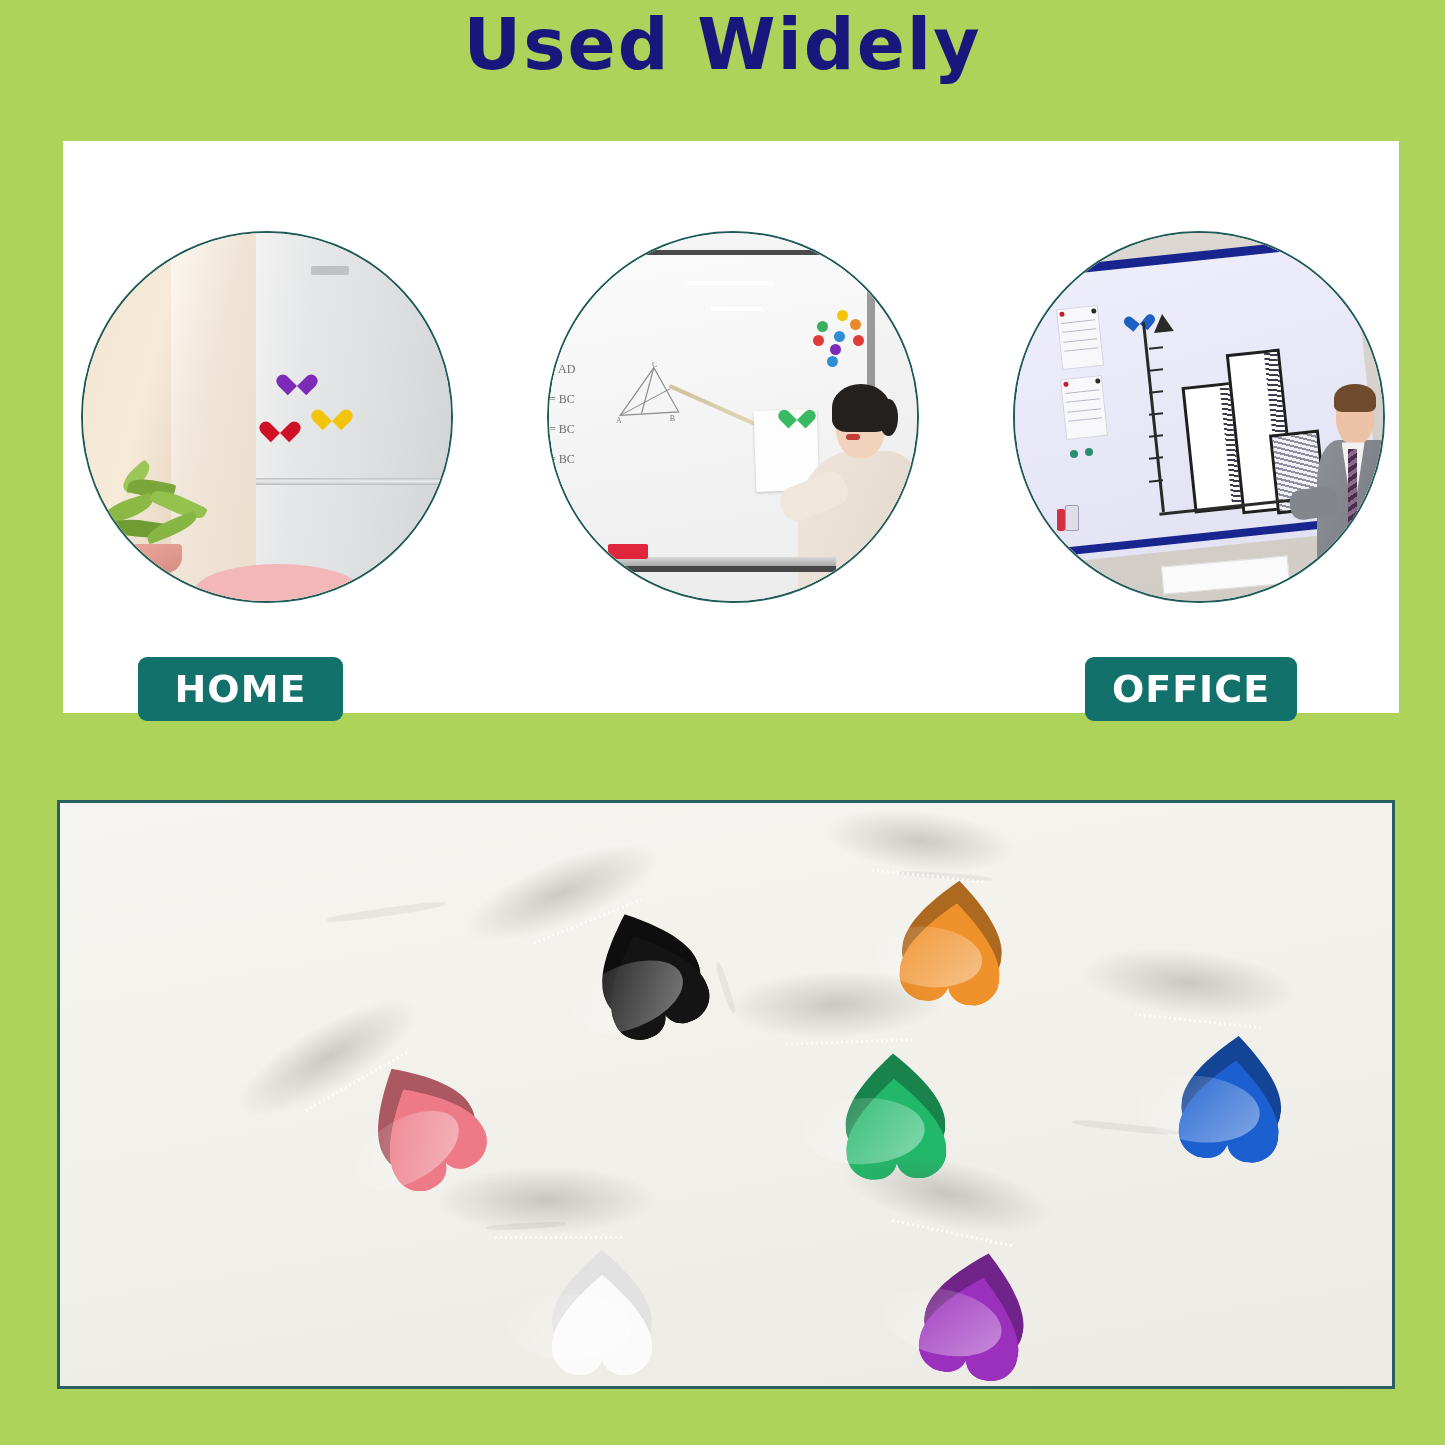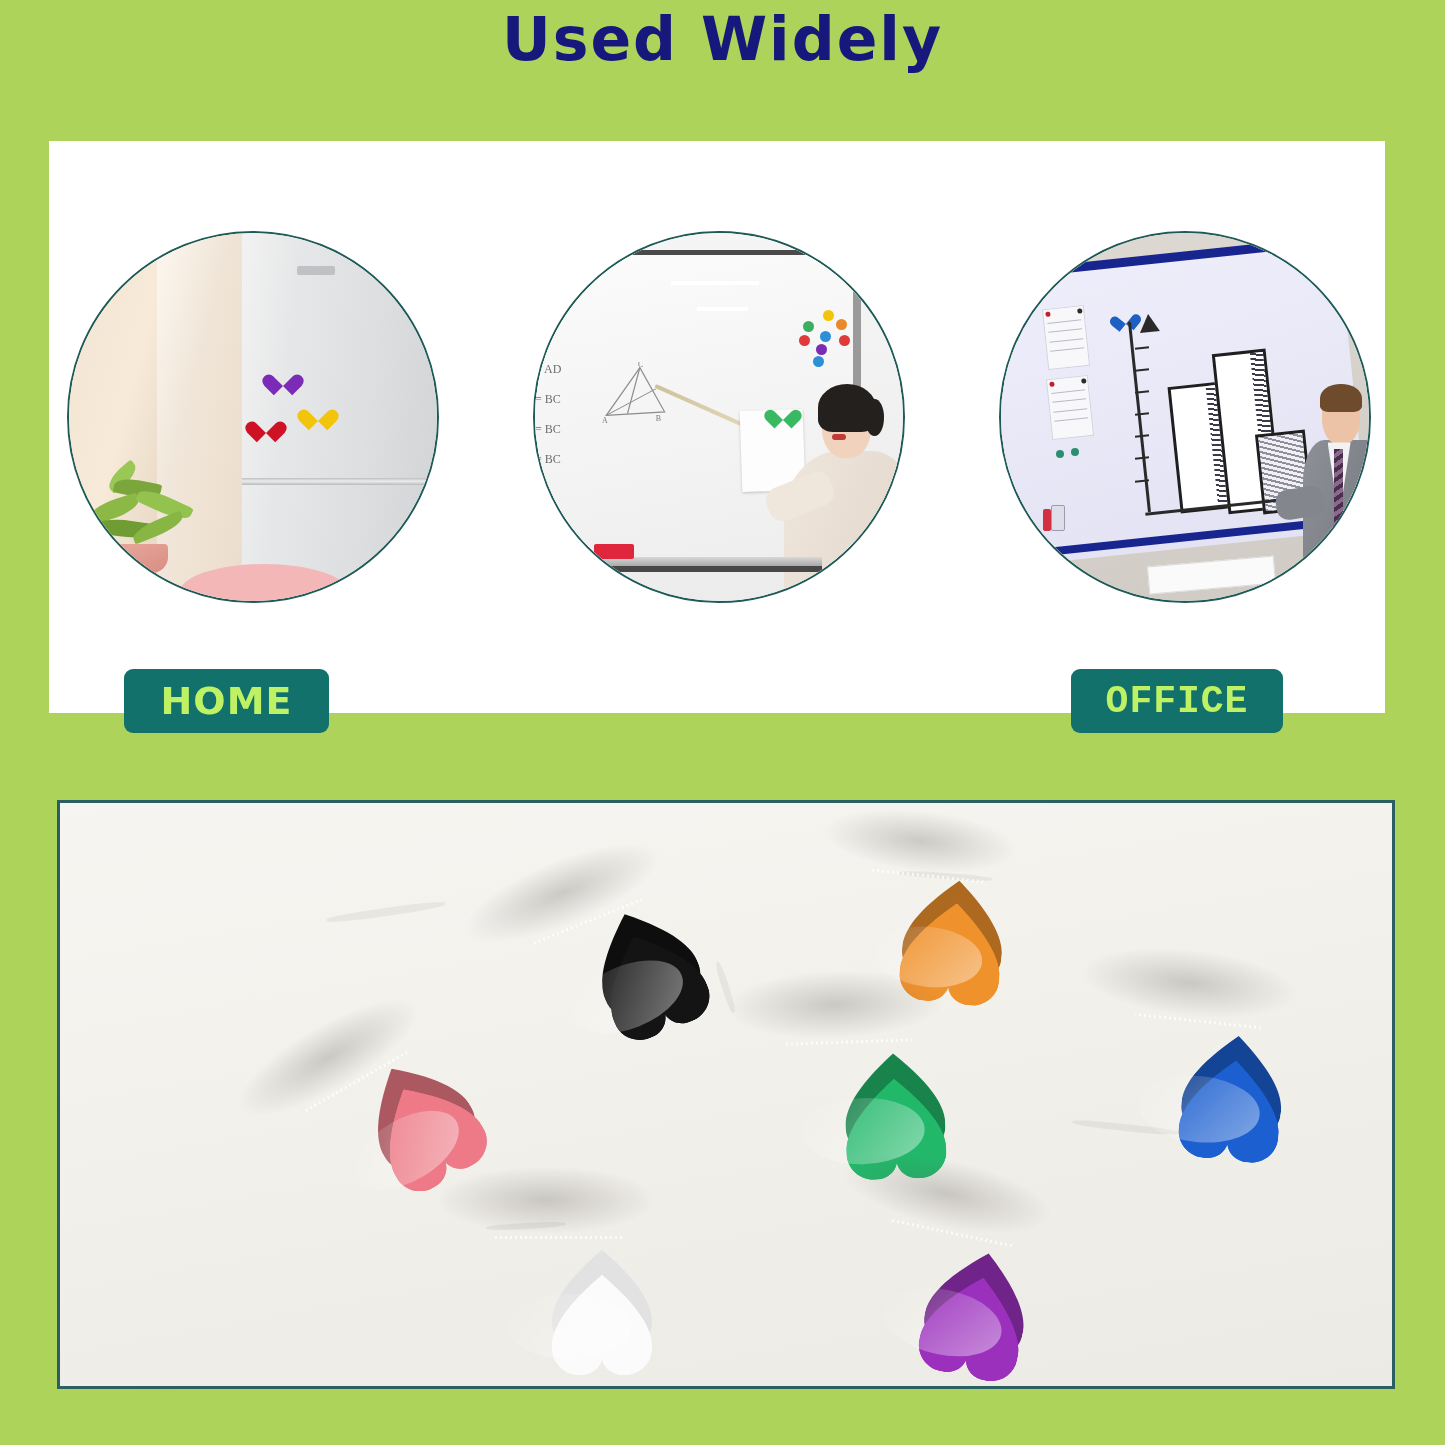--- a/index.html
+++ b/index.html
@@ -9,28 +9,28 @@
     font-family:"Liberation Sans", sans-serif;
     overflow:hidden;
   }
   .page{position:relative;width:1445px;height:1445px;background:#aed35b;}
 
   
   .title{
     position:absolute;left:0;top:8px;width:1445px;
     text-align:center;
     font-family:"DejaVu Sans", sans-serif;
-    font-size:60px;font-weight:700;letter-spacing:2px;
+    font-size:71px;font-weight:700;letter-spacing:2px;
     color:#17177c;
     line-height:1.05;
   }
 
   
   .panel{
-    position:absolute;left:49px;top:141px;
+    position:absolute;left:63px;top:141px;
     width:1336px;height:572px;
     background:#ffffff;
   }
 
   
   .circle-row{position:absolute;left:0;top:0;width:1336px;height:440px;}
   .circ{
     position:absolute;top:90px;
     width:368px;height:368px;border-radius:50%;
     border:2px solid #1e5b58;
@@ -175,31 +175,30 @@
     background:repeating-linear-gradient(145deg,#4a2f4d 0 4px,#8a6a8c 4px 8px);}
   .m-arm{position:absolute;left:-28%;top:48%;width:50%;height:14%;
     background:#83868d;border-radius:12px;transform:rotate(-9deg);}
   .ledge{position:absolute;left:40%;top:89%;width:34%;height:7%;
     background:#fafafa;border:1px solid #dcdcdc;transform:rotate(-5deg);}
 
   
   .badge{
     position:absolute;
     background:#13716b;
-    color:#bef264;
+    color:#ffffff;
     border-radius:9px;
     font-family:"DejaVu Sans", sans-serif;
     font-size:38px;font-weight:700;letter-spacing:1px;
     display:flex;align-items:center;justify-content:center;
     height:64px;
-    margin-top:12px;
   }
   .bd1{left:75px;top:516px;width:205px;}
   .bd2{left:557px;top:516px;width:212px;}
-  .bd3{left:1022px;top:516px;width:212px;font-family:Liberation Mono, monospace;}
+  .bd3{left:1022px;top:516px;width:212px;}
 
   
   .photo{
     position:absolute;left:57px;top:800px;width:1332px;height:583px;
     border:3px solid #2b5f61;
     background:linear-gradient(170deg,#f6f5f1 0%,#f2f1ec 40%,#eceae4 100%);
     overflow:hidden;
   }
   .surface-mark{position:absolute;background:rgba(0,0,0,.05);border-radius:40%;}
   .sm1{left:20%;top:18%;width:9%;height:1.4%;transform:rotate(-8deg);}

